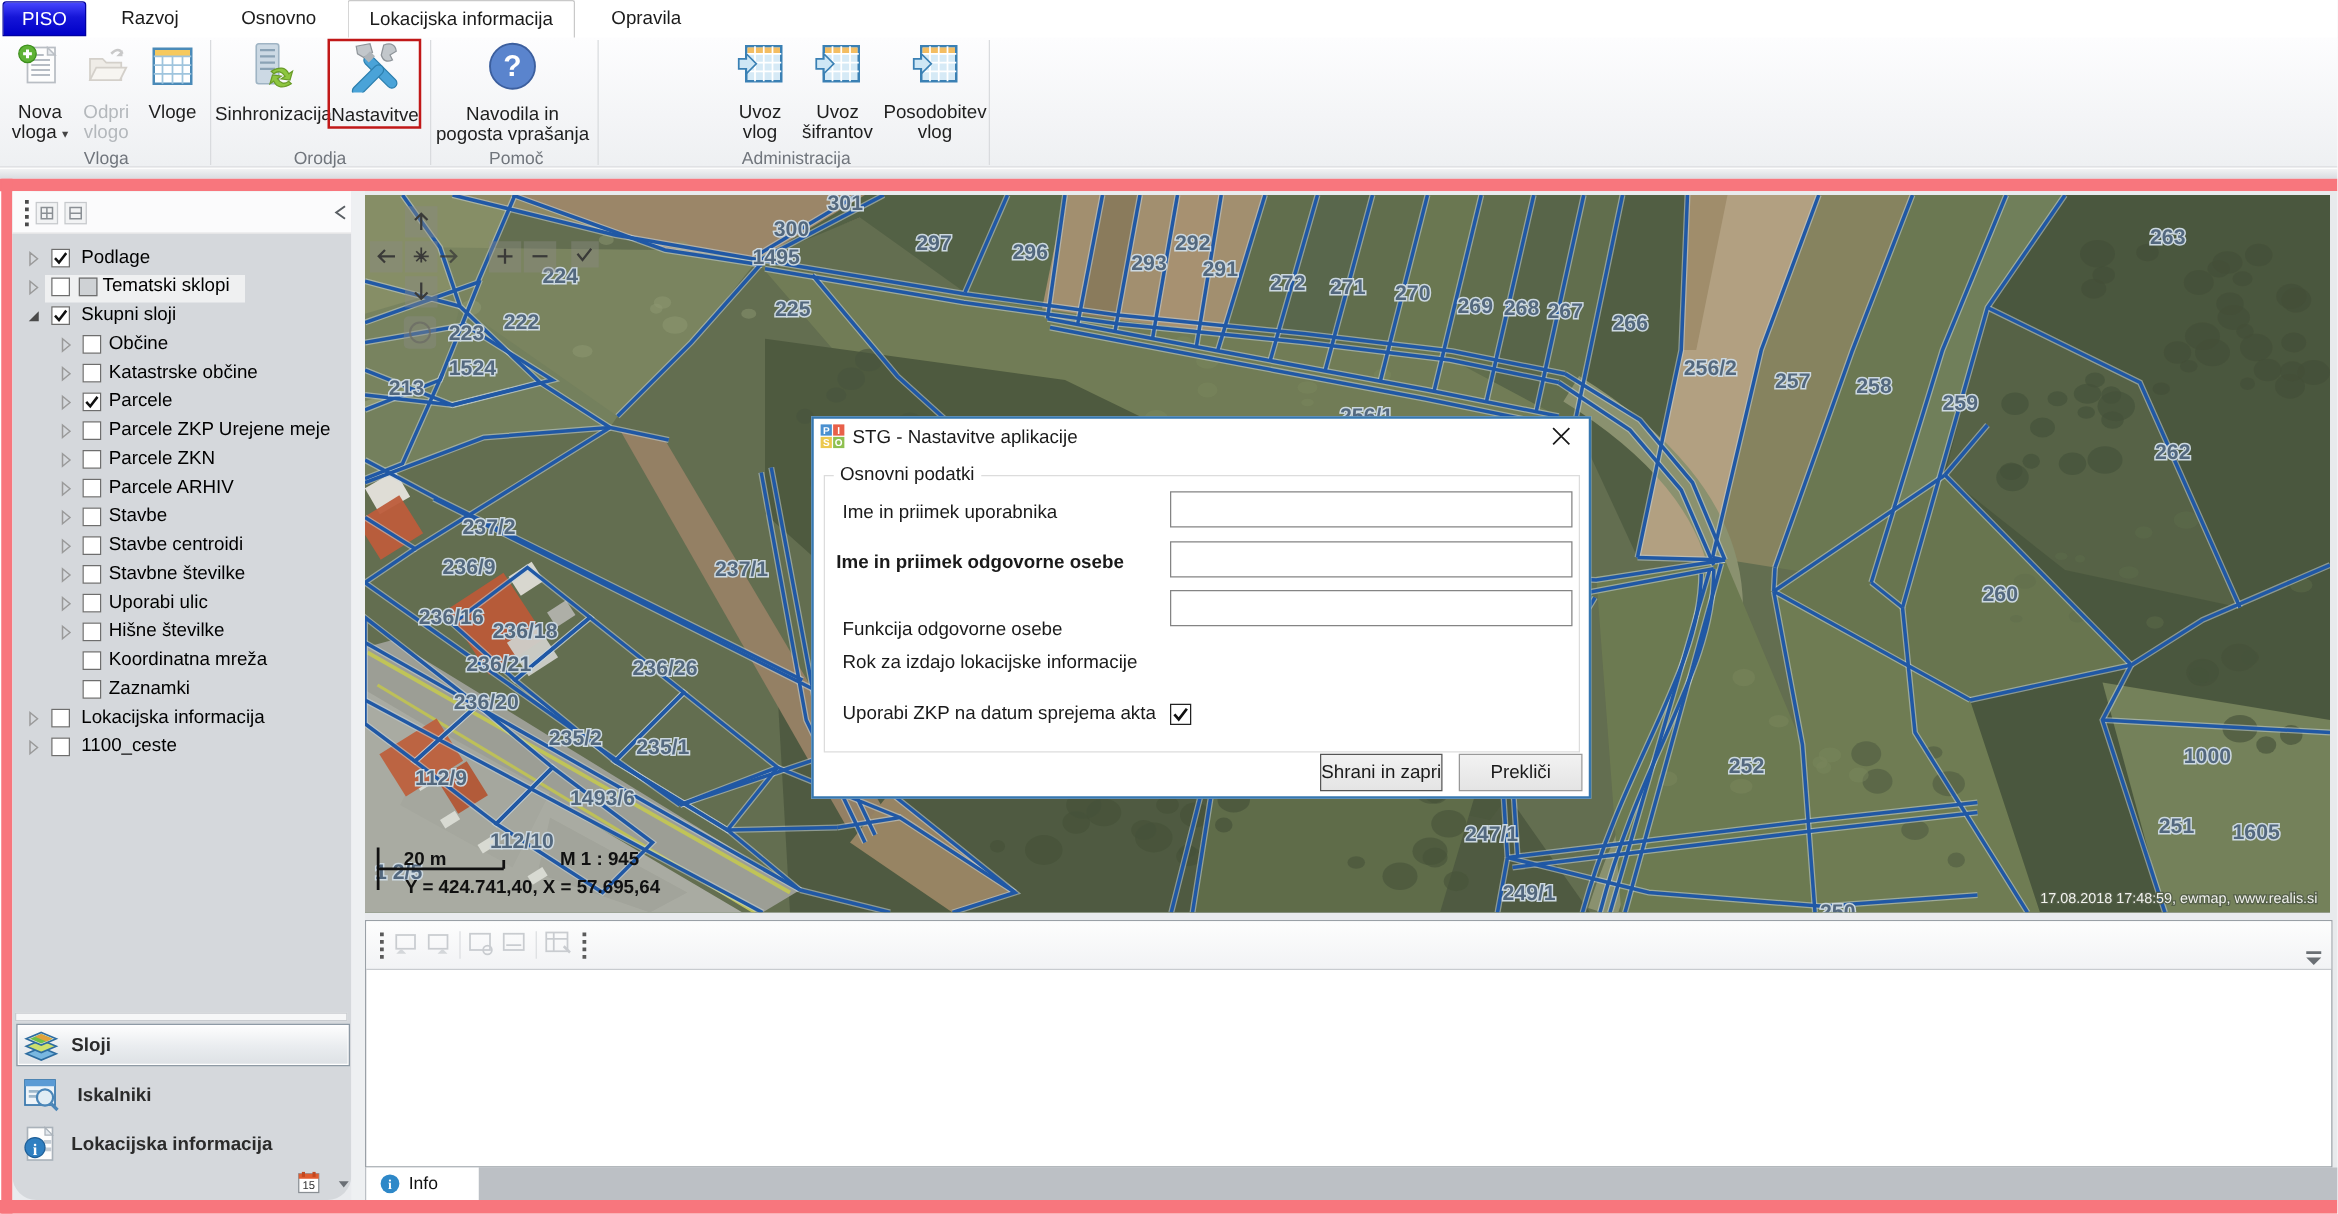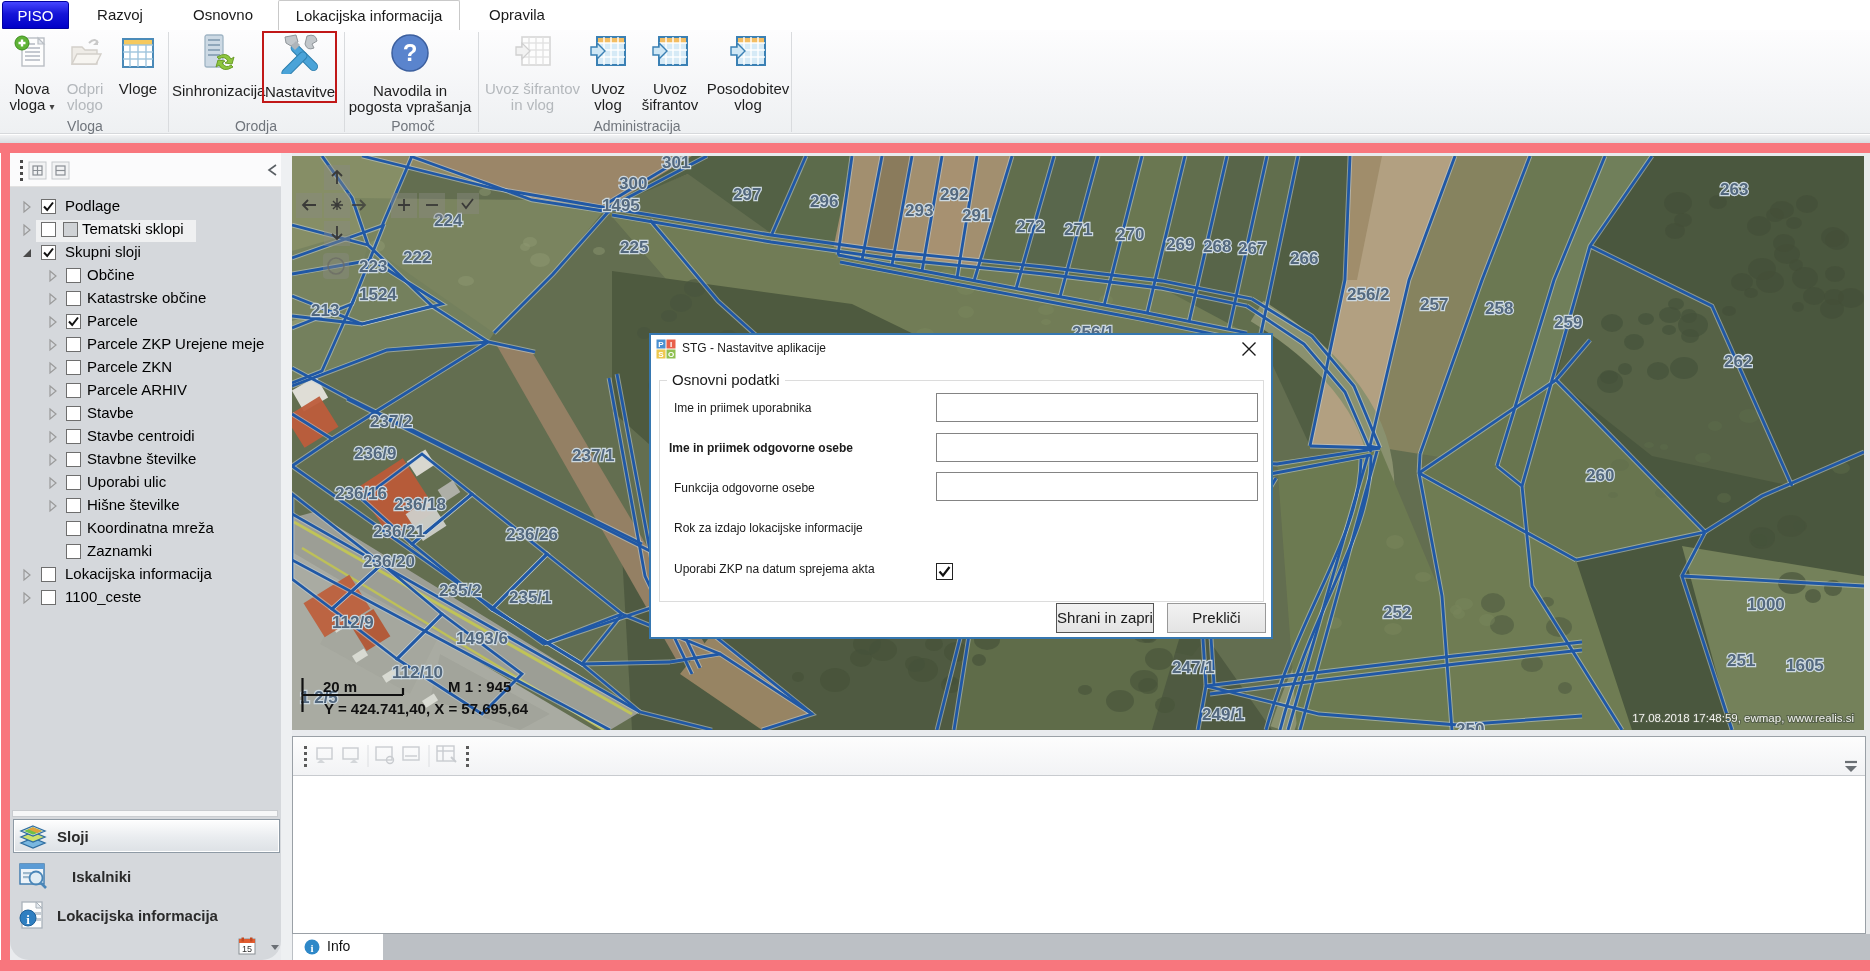--- a/index.html
+++ b/index.html
@@ -53,21 +53,21 @@
     background:#fff; border:1px solid #9aa0a6; }
   #btoolbar { position:absolute; left:0; top:0; width:1572px; height:39px;
     background:linear-gradient(#fdfdfd,#f2f3f5); border-bottom:1px solid #c8cbcf; }
   #tabstrip { position:absolute; left:292px; top:934px; width:1578px; height:26px; background:#bcc0c5; }
   #infotab { position:absolute; left:1px; top:0px; width:90px; height:26px; background:#fff;
     font-size:14px; color:#111; }
 
   
   #dialog { position:absolute; left:649px; top:333px; width:624px; height:306px;
     background:#fff; border:2px solid #3677b0; }
-  .dlabel { position:absolute; font-size:12px; color:#1a1a1a; }
+  .dlabel { position:absolute; font-size:15px; color:#1a1a1a; }
   .dinput { position:absolute; left:285px; width:322px; height:29px; border:1px solid #848484; background:#fff;
     font-size:15px; color:#1a1a1a; padding:2px 6px; }
   .dbtn { position:absolute; top:268px; height:30px; background:linear-gradient(#f2f2f2,#e4e4e4);
     font-size:15px; color:#1a1a1a; text-align:center; line-height:28px; }
 </style>
 </head>
 <body>
 <div id="page">
 
 <div id="tabbar">
@@ -160,35 +160,20 @@
 
   <div class="rbtn" style="left:330px;width:160px;">
     <svg width="40" height="40" viewBox="0 0 40 40" style="margin:1px auto 0;">
       <circle cx="20" cy="20" r="18" fill="#5a84cd"></circle>
       <circle cx="20" cy="20" r="18" fill="none" stroke="#3c5f9e" stroke-width="1.5"></circle>
       <text x="20" y="28" font-size="24" font-weight="bold" fill="#fff" text-anchor="middle" font-family="Liberation Sans">?</text>
     </svg>
     <div class="cap">Navodila in<br>pogosta vprašanja</div>
   </div>
 
-  <div class="rbtn gray" style="left:479px;width:107px;">
-    <svg width="38" height="36" viewBox="0 0 38 36" style="margin:3px auto 0;">
-      <rect x="8" y="2" width="28" height="28" fill="#fdfdfd" stroke="#d6d6d6" stroke-width="1.6"></rect>
-      <g stroke="#e0e0e0" stroke-width="1.3">
-        <line x1="8" y1="8" x2="36" y2="8"></line>
-            <line x1="8" y1="15" x2="36" y2="15"></line>
-        <line x1="8" y1="22" x2="36" y2="22"></line>
-        <line x1="15" y1="2" x2="15" y2="30"></line>
-            <line x1="22" y1="2" x2="22" y2="30"></line>
-            <line x1="29" y1="2" x2="29" y2="30"></line>
-      </g>
-      <path d="M2 12 h6 v-4 l8 8 -8 8 v-4 h-6 z" fill="#f2f2f2" stroke="#d0d0d0" stroke-width="1.3"></path>
-    </svg>
-    <div class="cap">Uvoz šifrantov<br>in vlog</div>
-  </div>
 
   <div class="rbtn" style="left:578px;width:60px;">
     <svg width="38" height="36" viewBox="0 0 38 36" style="margin:3px auto 0;">
       <rect x="8" y="2" width="28" height="28" fill="#d6eaf6" stroke="#3a80b4" stroke-width="2"></rect>
       <rect x="9" y="3" width="26" height="5" fill="#f3bd62"></rect>
       <g stroke="#fff" stroke-width="1.4">
         <line x1="8" y1="8" x2="36" y2="8"></line>
             <line x1="8" y1="15" x2="36" y2="15"></line>
         <line x1="8" y1="22" x2="36" y2="22"></line>
         <line x1="15" y1="2" x2="15" y2="30"></line>
@@ -374,21 +359,21 @@
   <div class="launch" style="left:47px; top:675px;">Sloji</div>
 
   <svg class="abs" style="left:8px; top:708px;" width="30" height="30" viewBox="0 0 30 30">
     <rect x="2" y="3" width="24" height="20" fill="#eef4f9" stroke="#3a78ad" stroke-width="1.4"></rect>
     <rect x="2" y="3" width="24" height="5" fill="#5b9bd5"></rect>
     <rect x="5" y="11" width="8" height="2.2" fill="#9db8cc"></rect>
     <rect x="5" y="15" width="8" height="2.2" fill="#9db8cc"></rect>
     <circle cx="18" cy="17" r="6.5" fill="#dce9f2" fill-opacity="0.7" stroke="#4a86b8" stroke-width="1.8"></circle>
     <line x1="23" y1="22" x2="28" y2="27" stroke="#4a86b8" stroke-width="2.6"></line>
   </svg>
-  <div class="launch" style="left:62px; top:715px;">Iskalniki</div>
+  <div class="launch" style="left:52px; top:715px;">Iskalniki</div>
 
   <svg class="abs" style="left:8px; top:747px;" width="30" height="30" viewBox="0 0 30 30">
     <rect x="4" y="2" width="20" height="26" fill="#fdfdfd" stroke="#aab2ba" stroke-width="1.3"></rect>
     <path d="M18 2 l6 6 h-6 z" fill="#e4e9ee" stroke="#aab2ba"></path>
     <rect x="17" y="12" width="6" height="3" fill="#c4ccd4"></rect>
         <rect x="17" y="18" width="6" height="3" fill="#c4ccd4"></rect>
     <circle cx="10" cy="18" r="8" fill="#2f7fc1" stroke="#1e5f98" stroke-width="1"></circle>
     <text x="10" y="24" font-size="13" font-weight="bold" fill="#fff" text-anchor="middle" font-family="Liberation Serif">i</text>
   </svg>
   <div class="launch" style="left:47px; top:754px;">Lokacijska informacija</div>
@@ -979,21 +964,21 @@
     <path d="M1.5 1.5 L14.5 14.5 M14.5 1.5 L1.5 14.5" stroke="#1a1a1a" stroke-width="1.4"></path>
   </svg>
 
   <div class="abs" style="left:8px; top:45px; width:605px; height:222px; border:1px solid #dcdcdc;"></div>
   <div class="abs" style="left:16px; top:36px; background:#fff; padding:0 5px; font-size:15px; color:#1a1a1a;">Osnovni podatki</div>
 
   <div class="dlabel" style="left:23px; top:66px;">Ime in priimek uporabnika</div>
   <div class="dinput" style="top:58px;"></div>
   <div class="dlabel" style="left:18px; top:106px;font-weight:bold;">Ime in priimek odgovorne osebe</div>
   <div class="dinput" style="top:97.7px;"></div>
-  <div class="dlabel" style="left:23px; top:146px;">Funkcija odgovorne osebe</div>
+  <div class="dlabel" style="left:23px; top:160px;">Funkcija odgovorne osebe</div>
   <div class="dinput" style="top:137.4px;"></div>
   <div class="dlabel" style="left:23px; top:186px;">Rok za izdajo lokacijske informacije</div>
 
   <div class="dlabel" style="left:23px; top:227px;">Uporabi ZKP na datum sprejema akta</div>
   <div class="abs" style="left:285px; top:228px; width:17px; height:17px; border:1.5px solid #222; background:#fff;"></div>
   <svg class="abs" style="left:285px; top:228px;" width="17" height="17">
     <path d="M3.5 8.5 L7 12.5 13.5 4" fill="none" stroke="#111" stroke-width="2.2"></path>
   </svg>
 
   <div class="dbtn" style="left:405px; width:98px; border:1px solid #555;">Shrani in zapri</div>

